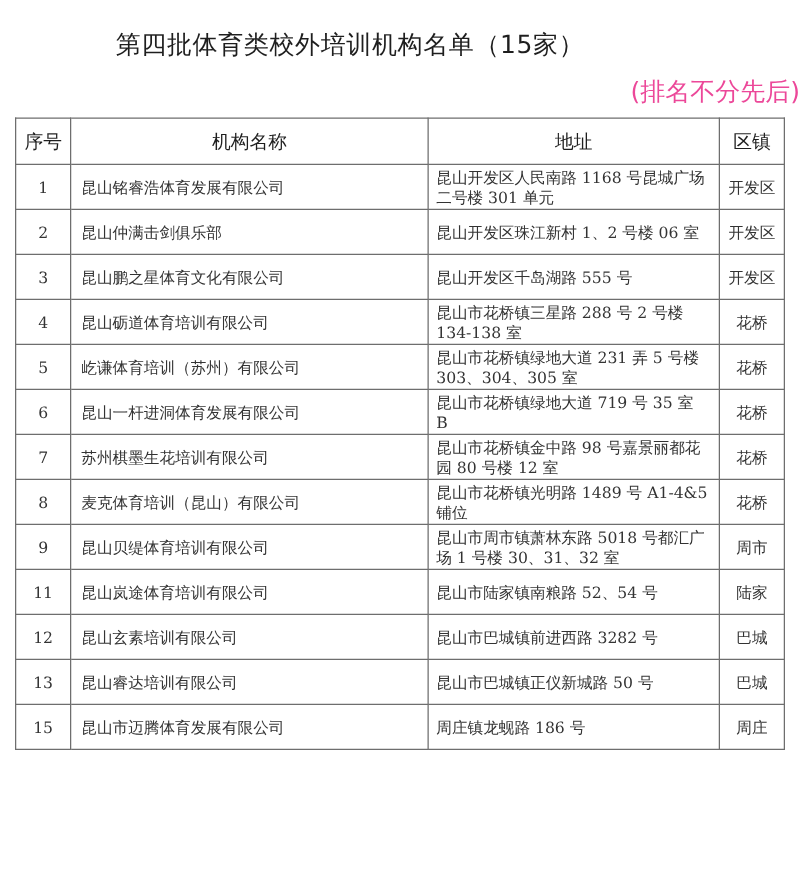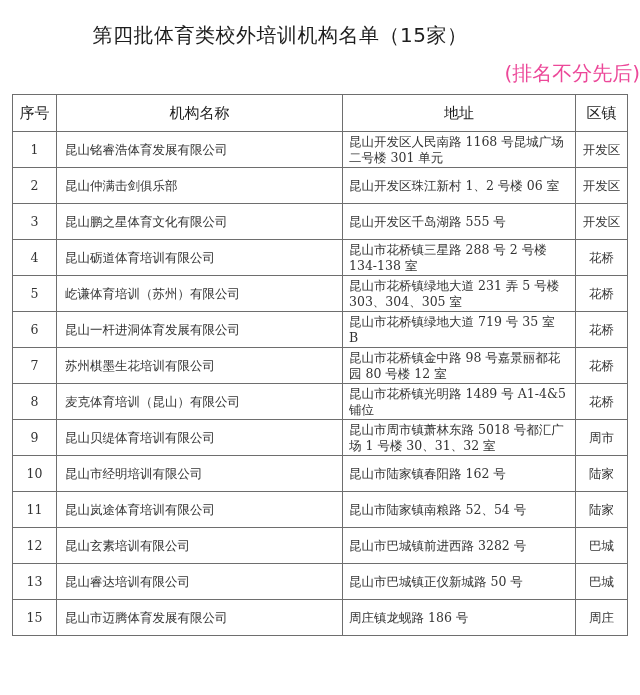--- a/index.html
+++ b/index.html
@@ -115,26 +115,20 @@
       <td class="addr">昆山市花桥镇光明路 1489 号 A1-4&amp;5 铺位</td>
       <td class="town">花桥</td>
     </tr>
     <tr>
       <td class="num">9</td>
       <td class="name">昆山贝缇体育培训有限公司</td>
       <td class="addr">昆山市周市镇萧林东路 5018 号都汇广场 1 号楼 30、31、32 室</td>
       <td class="town">周市</td>
     </tr>
     <tr>
-      <td class="num">10</td>
-      <td class="name">昆山市经明培训有限公司</td>
-      <td class="addr">昆山市陆家镇春阳路 162 号</td>
-      <td class="town">陆家</td>
-    </tr>
-    <tr>
       <td class="num">11</td>
       <td class="name">昆山岚途体育培训有限公司</td>
       <td class="addr">昆山市陆家镇南粮路 52、54 号</td>
       <td class="town">陆家</td>
     </tr>
     <tr>
       <td class="num">12</td>
       <td class="name">昆山玄素培训有限公司</td>
       <td class="addr">昆山市巴城镇前进西路 3282 号</td>
       <td class="town">巴城</td>

